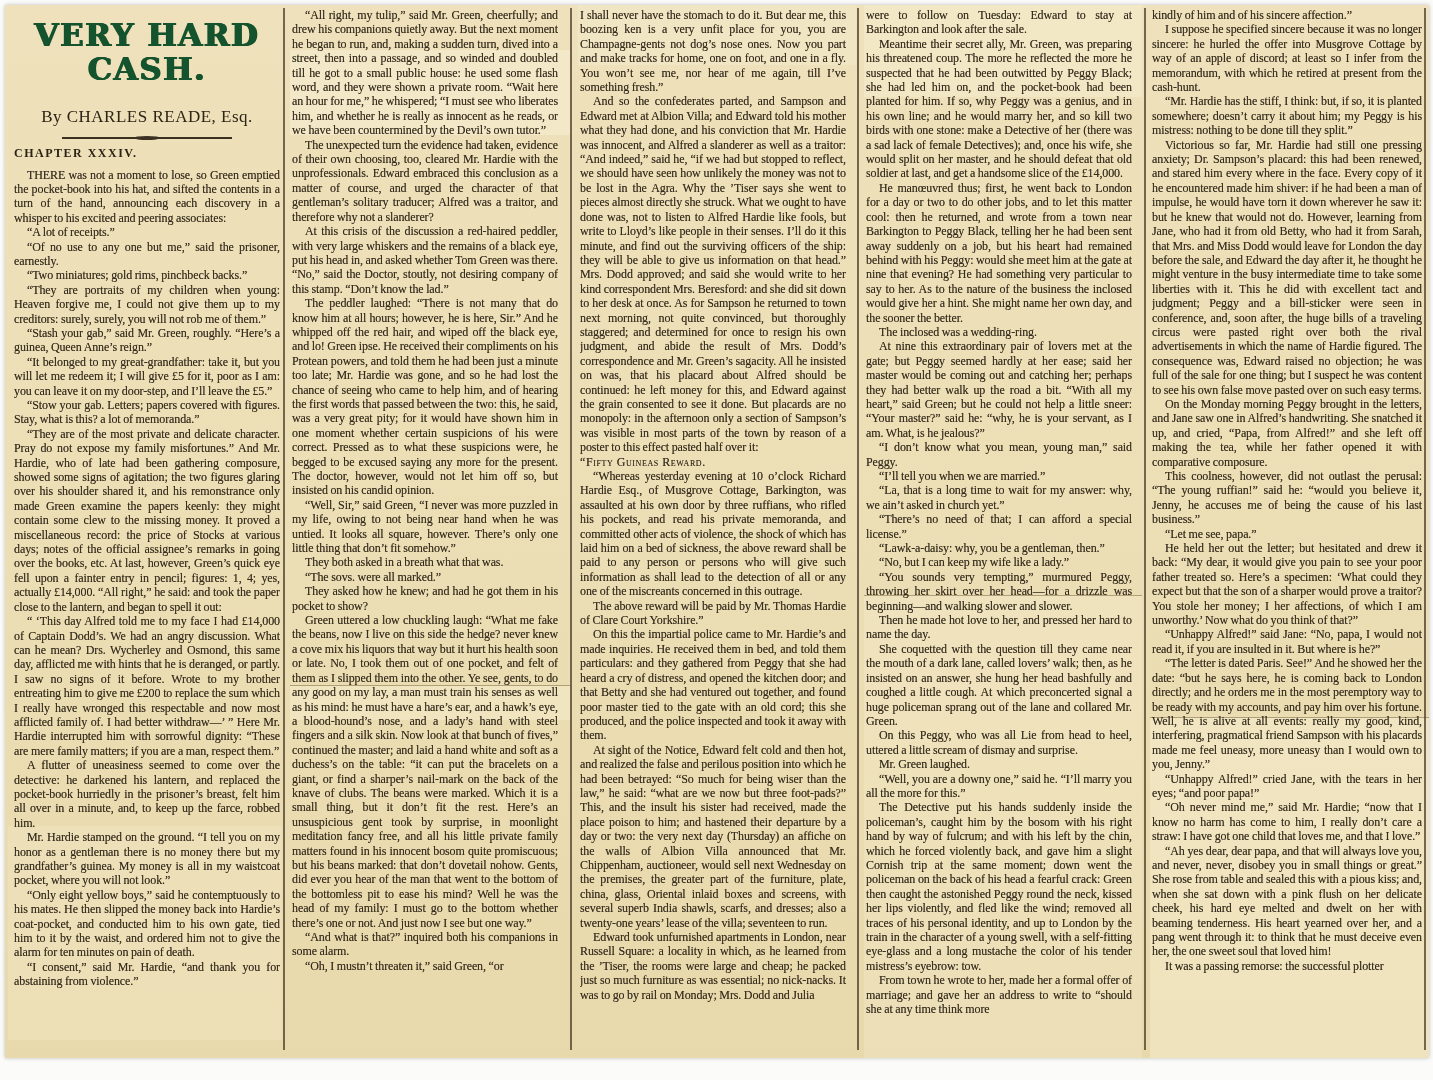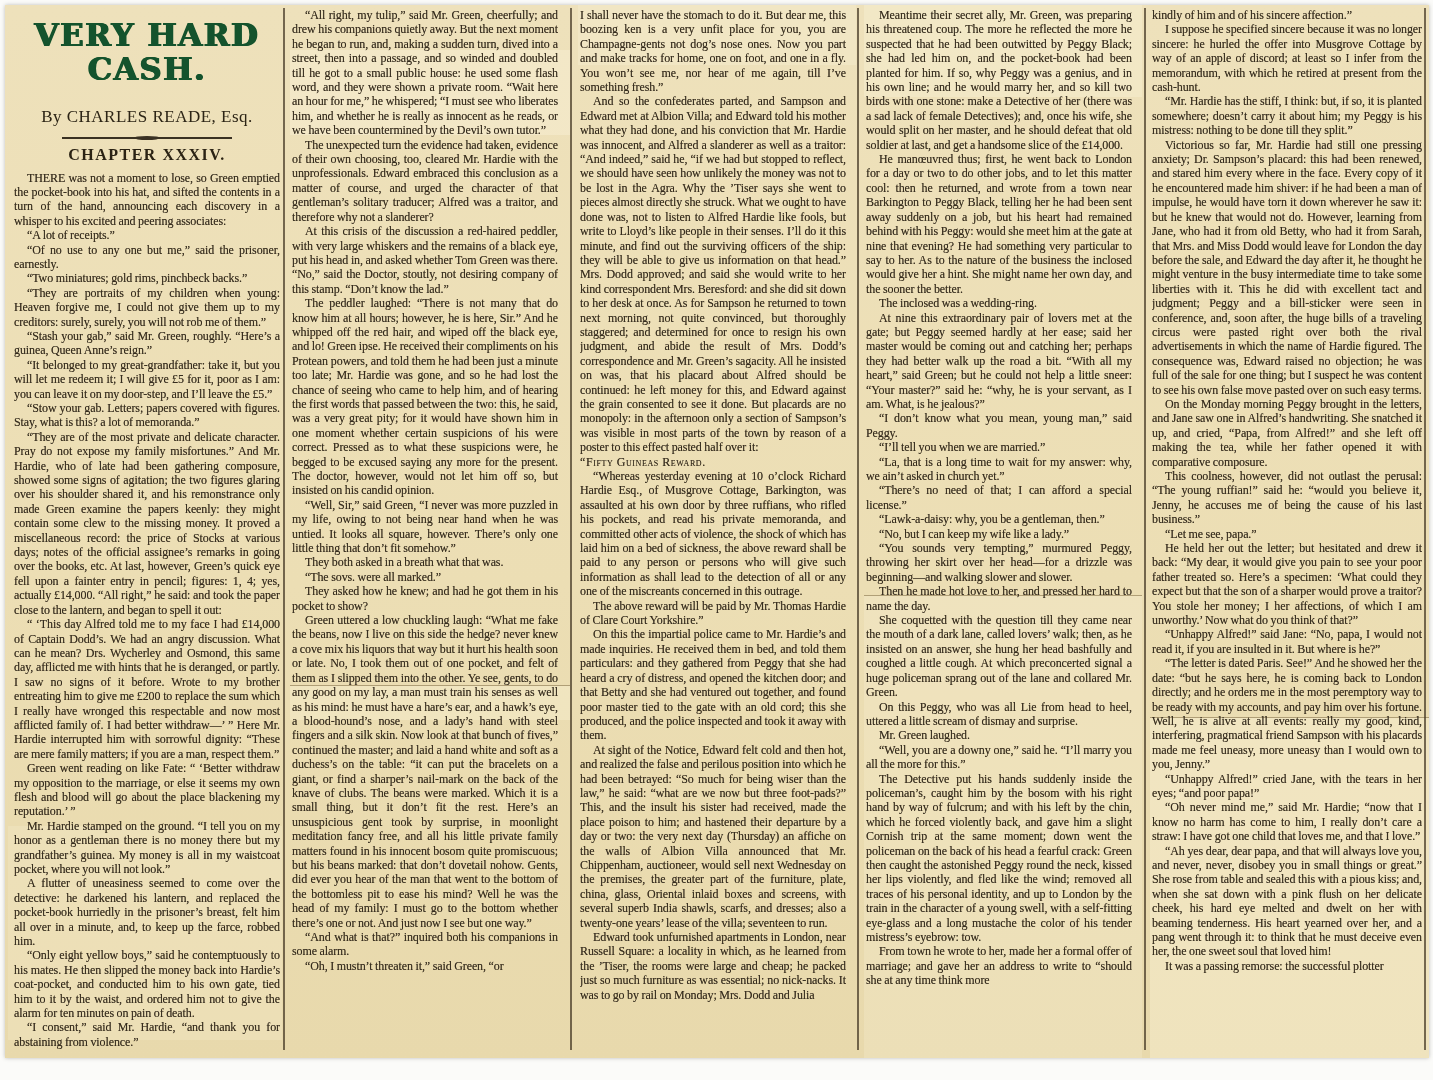--- a/index.html
+++ b/index.html
@@ -39,21 +39,21 @@
   .authorline{
     font-size:10px;line-height:13px;text-align:center;margin-top:2px;
     color:#3a3020;letter-spacing:.6px;
   }
   .ornrule{position:relative;width:170px;height:1.5px;background:#3a3122;margin:9px auto 7px auto;}
   .ornrule .swell{
     position:absolute;left:50%;top:50%;width:26px;height:4px;background:#3a3122;
     transform:translate(-50%,-50%);border-radius:50%;
   }
   .chapter{
-    font-size:16px;font-weight:700;text-align:center;letter-spacing:1.5px;
+    font-size:12px;font-weight:700;letter-spacing:1.5px;
     color:#2b2314;margin:2px 0 7px 0;
   }
 </style>
 </head>
 <body>
 
 <div class="paper"></div>
 
 <div class="tint" style="left:290px;top:50px;width:280px;height:85px;background:rgba(255,250,228,.30);"></div>
 <div class="tint" style="left:290px;top:686px;width:280px;height:34px;background:rgba(255,250,228,.28);"></div>
@@ -85,23 +85,22 @@
       <p class="para">THERE was not a moment to lose, so Green emptied the pocket-book into his hat, and sifted the contents in a turn of the hand, announcing each discovery in a whisper to his excited and peering associates:</p>
       <p class="para">“A lot of receipts.”</p>
       <p class="para">“Of no use to any one but me,” said the prisoner, earnestly.</p>
       <p class="para">“Two miniatures; gold rims, pinchbeck backs.”</p>
       <p class="para">“They are portraits of my children when young: Heaven forgive me, I could not give them up to my creditors: surely, surely, you will not rob me of them.”</p>
       <p class="para">“Stash your gab,” said Mr. Green, roughly. “Here’s a guinea, Queen Anne’s reign.”</p>
       <p class="para">“It belonged to my great-grandfather: take it, but you will let me redeem it; I will give £5 for it, poor as I am: you can leave it on my door-step, and I’ll leave the £5.”</p>
       <p class="para">“Stow your gab. Letters; papers covered with figures. Stay, what is this? a lot of memoranda.”</p>
       <p class="para">“They are of the most private and delicate character. Pray do not expose my family misfortunes.” And Mr. Hardie, who of late had been gathering composure, showed some signs of agitation; the two figures glaring over his shoulder shared it, and his remonstrance only made Green examine the papers keenly: they might contain some clew to the missing money. It proved a miscellaneous record: the price of Stocks at various days; notes of the official assignee’s remarks in going over the books, etc. At last, however, Green’s quick eye fell upon a fainter entry in pencil; figures: 1, 4; yes, actually £14,000. “All right,” he said: and took the paper close to the lantern, and began to spell it out:</p>
       <p class="para">“ ‘This day Alfred told me to my face I had £14,000 of Captain Dodd’s. We had an angry discussion. What can he mean? Drs. Wycherley and Osmond, this same day, afflicted me with hints that he is deranged, or partly. I saw no signs of it before. Wrote to my brother entreating him to give me £200 to replace the sum which I really have wronged this respectable and now most afflicted family of. I had better withdraw—’ ” Here Mr. Hardie interrupted him with sorrowful dignity: “These are mere family matters; if you are a man, respect them.”</p>
-      <p class="para">Green went reading on like Fate: “ ‘Better withdraw my opposition to the marriage, or else it seems my own flesh and blood will go about the place blackening my reputation.’ ”</p>
+      <p class="para">A flutter of uneasiness seemed to come over the detective: he darkened his lantern, and replaced the pocket-book hurriedly in the prisoner’s breast, felt him all over in a minute, and, to keep up the farce, robbed him.</p>
       <p class="para">Mr. Hardie stamped on the ground. “I tell you on my honor as a gentleman there is no money there but my grandfather’s guinea. My money is all in my waistcoat pocket, where you will not look.”</p>
-      <p class="para">A flutter of uneasiness seemed to come over the detective: he darkened his lantern, and replaced the pocket-book hurriedly in the prisoner’s breast, felt him all over in a minute, and, to keep up the farce, robbed him.</p>
       <p class="para">“Only eight yellow boys,” said he contemptuously to his mates. He then slipped the money back into Hardie’s coat-pocket, and conducted him to his own gate, tied him to it by the waist, and ordered him not to give the alarm for ten minutes on pain of death.</p>
       <p class="para">“I consent,” said Mr. Hardie, “and thank you for abstaining from violence.”</p>
     </div>
 </div>
 
 <div class="column" style="left:292px;width:266px;">
   <div>
       <p class="para">“All right, my tulip,” said Mr. Green, cheerfully; and drew his companions quietly away. But the next moment he began to run, and, making a sudden turn, dived into a street, then into a passage, and so winded and doubled till he got to a small public house: he used some flash word, and they were shown a private room. “Wait here an hour for me,” he whispered; “I must see who liberates him, and whether he is really as innocent as he reads, or we have been countermined by the Devil’s own tutor.”</p>
       <p class="para">The unexpected turn the evidence had taken, evidence of their own choosing, too, cleared Mr. Hardie with the unprofessionals. Edward embraced this conclusion as a matter of course, and urged the character of that gentleman’s solitary traducer; Alfred was a traitor, and therefore why not a slanderer?</p>
       <p class="para">At this crisis of the discussion a red-haired peddler, with very large whiskers and the remains of a black eye, put his head in, and asked whether Tom Green was there. “No,” said the Doctor, stoutly, not desiring company of this stamp. “Don’t know the lad.”</p>
@@ -122,20 +121,21 @@
       <p class="para center">“Fifty Guineas Reward.</p>
       <p class="para">“Whereas yesterday evening at 10 o’clock Richard Hardie Esq., of Musgrove Cottage, Barkington, was assaulted at his own door by three ruffians, who rifled his pockets, and read his private memoranda, and committed other acts of violence, the shock of which has laid him on a bed of sickness, the above reward shall be paid to any person or persons who will give such information as shall lead to the detection of all or any one of the miscreants concerned in this outrage.</p>
       <p class="para">The above reward will be paid by Mr. Thomas Hardie of Clare Court Yorkshire.”</p>
       <p class="para">On this the impartial police came to Mr. Hardie’s and made inquiries. He received them in bed, and told them particulars: and they gathered from Peggy that she had heard a cry of distress, and opened the kitchen door; and that Betty and she had ventured out together, and found poor master tied to the gate with an old cord; this she produced, and the police inspected and took it away with them.</p>
       <p class="para">At sight of the Notice, Edward felt cold and then hot, and realized the false and perilous position into which he had been betrayed: “So much for being wiser than the law,” he said: “what are we now but three foot-pads?” This, and the insult his sister had received, made the place poison to him; and hastened their departure by a day or two: the very next day (Thursday) an affiche on the walls of Albion Villa announced that Mr. Chippenham, auctioneer, would sell next Wednesday on the premises, the greater part of the furniture, plate, china, glass, Oriental inlaid boxes and screens, with several superb India shawls, scarfs, and dresses; also a twenty-one years’ lease of the villa; seventeen to run.</p>
       <p class="para">Edward took unfurnished apartments in London, near Russell Square: a locality in which, as he learned from the ’Tiser, the rooms were large and cheap; he packed just so much furniture as was essential; no nick-nacks. It was to go by rail on Monday; Mrs. Dodd and Julia</p>
     </div>
 </div>
 <div class="column" style="left:866px;width:266px;">
   <div>
+      <p class="para noindent">were to follow on Tuesday: Edward to stay at Barkington and look after the sale.</p>
       <p class="para">Meantime their secret ally, Mr. Green, was preparing his threatened coup. The more he reflected the more he suspected that he had been outwitted by Peggy Black; she had led him on, and the pocket-book had been planted for him. If so, why Peggy was a genius, and in his own line; and he would marry her, and so kill two birds with one stone: make a Detective of her (there was a sad lack of female Detectives); and, once his wife, she would split on her master, and he should defeat that old soldier at last, and get a handsome slice of the £14,000.</p>
       <p class="para">He manœuvred thus; first, he went back to London for a day or two to do other jobs, and to let this matter cool: then he returned, and wrote from a town near Barkington to Peggy Black, telling her he had been sent away suddenly on a job, but his heart had remained behind with his Peggy: would she meet him at the gate at nine that evening? He had something very particular to say to her. As to the nature of the business the inclosed would give her a hint. She might name her own day, and the sooner the better.</p>
       <p class="para">The inclosed was a wedding-ring.</p>
       <p class="para">At nine this extraordinary pair of lovers met at the gate; but Peggy seemed hardly at her ease; said her master would be coming out and catching her; perhaps they had better walk up the road a bit. “With all my heart,” said Green; but he could not help a little sneer: “Your master?” said he: “why, he is your servant, as I am. What, is he jealous?”</p>
       <p class="para">“I don’t know what you mean, young man,” said Peggy.</p>
       <p class="para">“I’ll tell you when we are married.”</p>
       <p class="para">“La, that is a long time to wait for my answer: why, we ain’t asked in church yet.”</p>
       <p class="para">“There’s no need of that; I can afford a special license.”</p>
       <p class="para">“Lawk-a-daisy: why, you be a gentleman, then.”</p>
       <p class="para">“No, but I can keep my wife like a lady.”</p>

